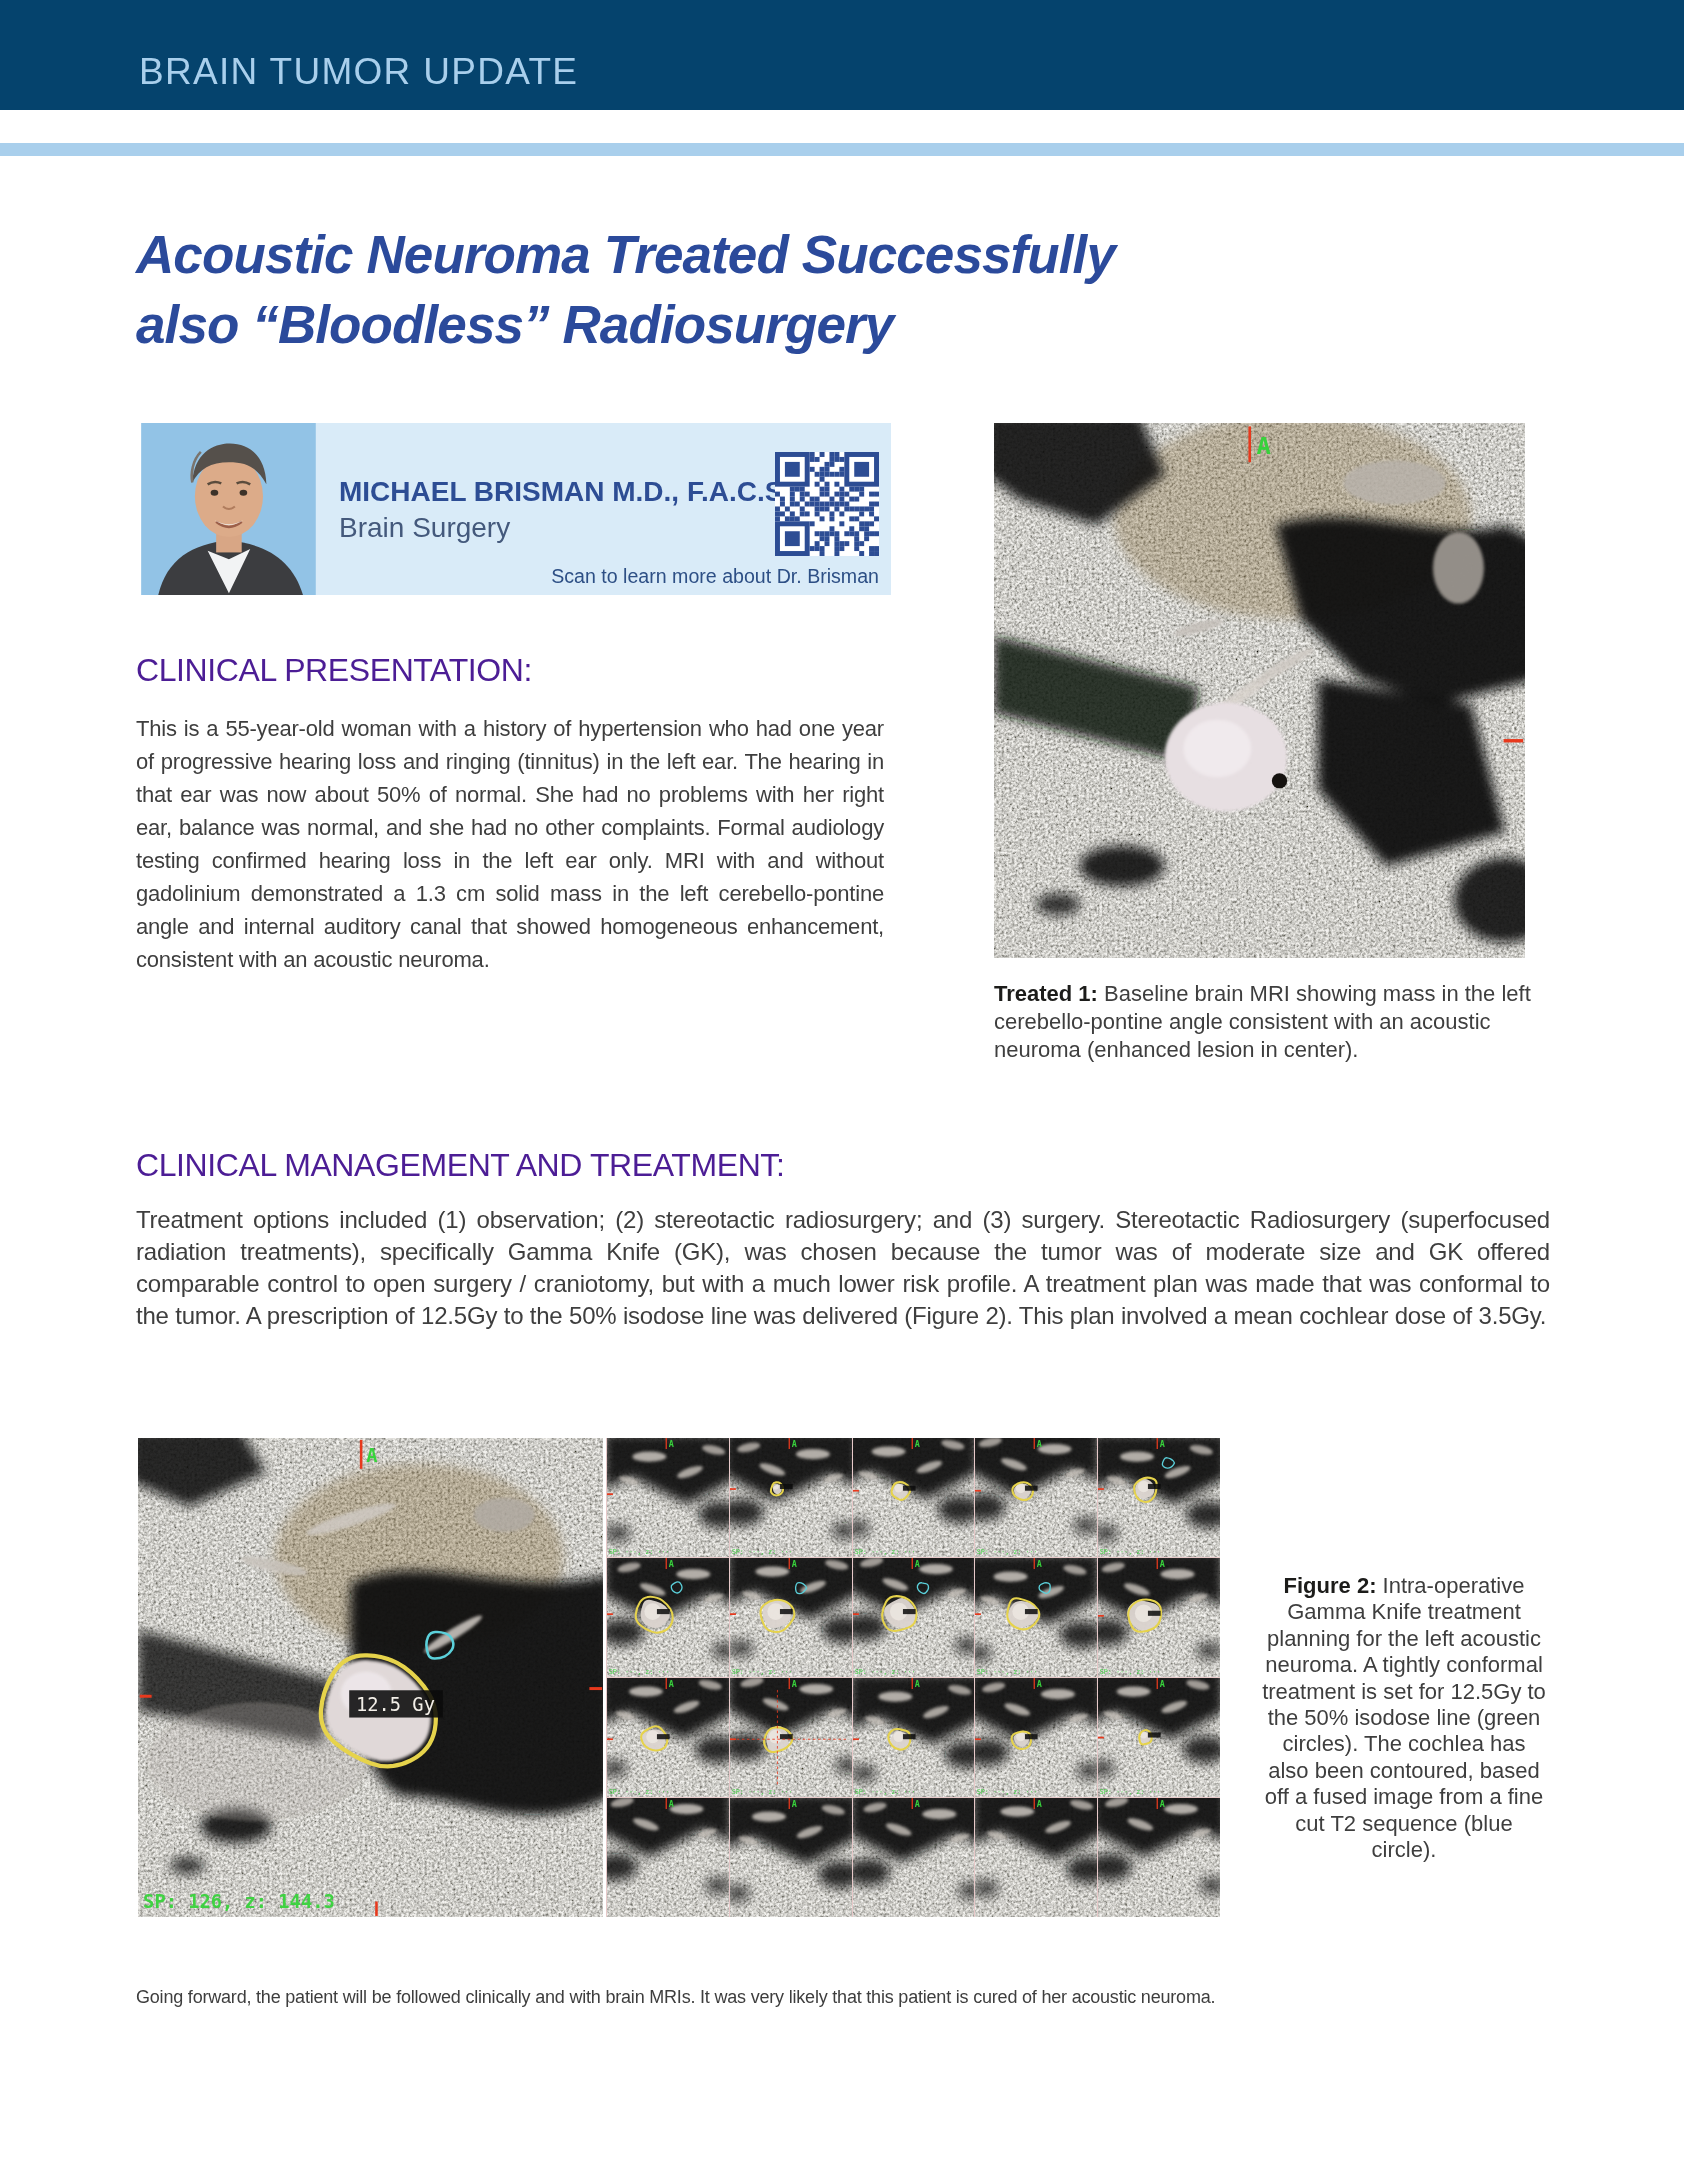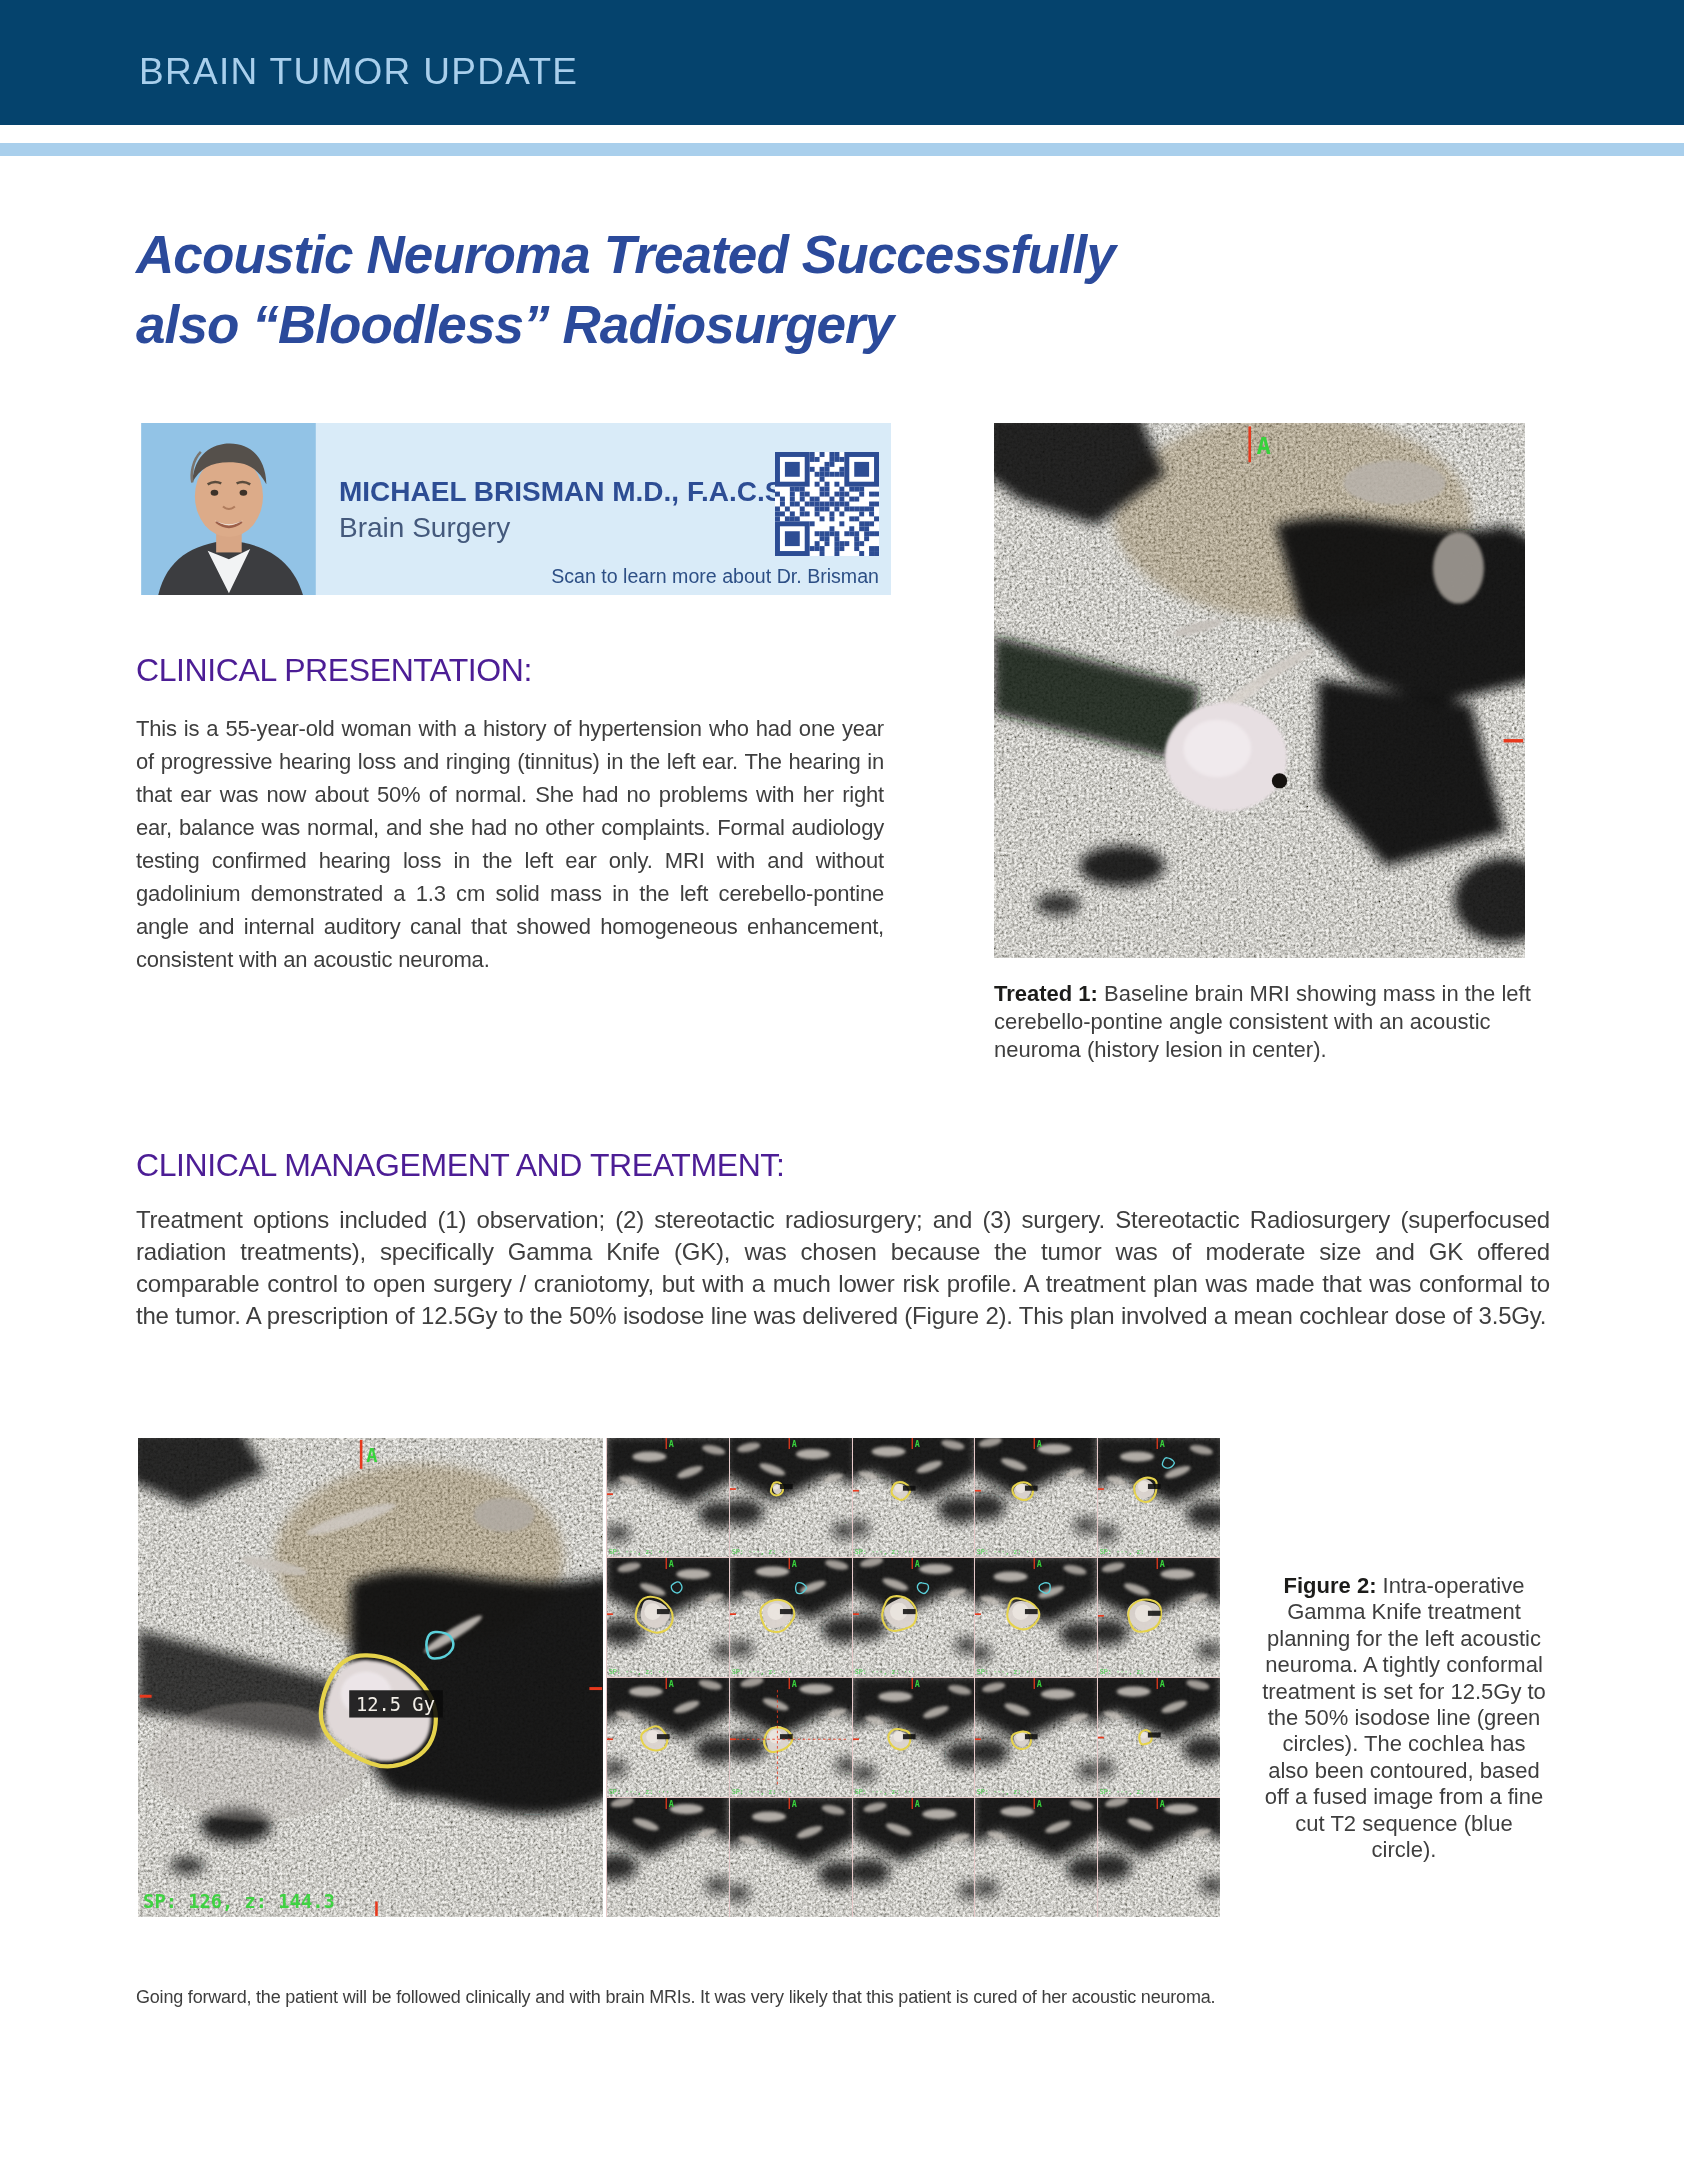--- a/index.html
+++ b/index.html
@@ -1,19 +1,19 @@
 <!DOCTYPE html>
 <html style="font-size:13.6px"><head>
 <meta charset="utf-8">
 <style>
   html,body{margin:0;padding:0;background:#e9e9e9;}
   .page{position:relative;width:1685px;height:2181px;background:#ffffff;
         font-family:"Liberation Sans",sans-serif;overflow:hidden;}
   
-  .banner{position:absolute;left:0;top:0;width:1685px;height:125px;background:#05436d;}
+  .banner{position:absolute;left:0;top:0;width:1685px;height:110px;background:#05436d;}
   .banner-text{position:absolute;left:139px;top:0;line-height:143px;font-size:37px;
         letter-spacing:1.3px;color:#a9cfec;font-weight:400;}
   .stripe{position:absolute;left:0;top:143px;width:1685px;height:12.8px;background:#a9cfec;}
   
   .title{position:absolute;left:136px;top:220px;width:1380px;color:#2b4a9b;
         font-size:53px;line-height:70px;font-weight:bold;font-style:italic;letter-spacing:-0.9px;}
   
   .card{position:absolute;left:141px;top:423px;width:750px;height:172px;background:#d9ebf8;}
   .portrait{position:absolute;left:0;top:0;width:175px;height:172px;display:block;}
   .doc-name{position:absolute;left:198px;top:53px;font-size:28px;font-weight:bold;color:#2d4d94;}
@@ -290,21 +290,21 @@
       <ellipse cx="240" cy="240" rx="30" ry="6" fill="#c5bfb9" transform="rotate(-15 240 240)"></ellipse>
     </g>
     <ellipse cx="272" cy="392" rx="72" ry="64" fill="#e7dfe2" filter="url(#b2)"></ellipse>
     <ellipse cx="262" cy="382" rx="40" ry="34" fill="#f3edf0" opacity="0.8" filter="url(#b2)"></ellipse>
     <circle cx="335" cy="420" r="9" fill="#15120f"></circle>
     <line x1="300" y1="4" x2="300" y2="46" stroke="#e8391d" stroke-width="3"></line>
     <text x="308" y="36" font-size="28" font-weight="bold" fill="#38d23c">A</text>
     <line x1="598" y1="373" x2="621" y2="373" stroke="#e8391d" stroke-width="4"></line>
   </svg>
   <div class="cap" style="left:994px;top:980px;width:538px">
-    <b>Treated 1:</b><span> Baseline brain MRI showing mass in the left cerebello-pontine angle consistent with an acoustic neuroma (history lesion in center).</span>
+    <b>Treated 1:</b><span> Baseline brain MRI showing mass in the left cerebello-pontine angle consistent with an acoustic neuroma (enhanced lesion in center).</span>
   </div>
 
   <div class="h-blue" style="left:136px;top:652px">CLINICAL PRESENTATION:</div>
   <div class="body-txt" style="left:136px;top:712px;width:748px">This is a 55-year-old woman with a history of hypertension who had one year of progressive hearing loss and ringing (tinnitus) in the left ear. The hearing in that ear was now about 50% of normal. She had no problems with her right ear, balance was normal, and she had no other complaints. Formal audiology testing confirmed hearing loss in the left ear only. MRI with and without gadolinium demonstrated a 1.3 cm solid mass in the left cerebello-pontine angle and internal auditory canal that showed homogeneous enhancement, consistent with an acoustic neuroma.</div>
 
   <div class="h-blue" style="left:136px;top:1147px">CLINICAL MANAGEMENT AND TREATMENT:</div>
   <div class="body-txt p2" style="left:136px;top:1204px;width:1414px">Treatment options included (1) observation; (2) stereotactic radiosurgery; and (3) surgery. Stereotactic Radiosurgery (superfocused radiation treatments), specifically Gamma Knife (GK), was chosen because the tumor was of moderate size and GK offered comparable control to open surgery / craniotomy, but with a much lower risk profile. A treatment plan was made that was conformal to the tumor. A prescription of 12.5Gy to the 50% isodose line was delivered (Figure 2). This plan involved a mean cochlear dose of 3.5Gy.</div>
 
   <svg class="fig" style="left:138px;top:1438px" width="465" height="479" viewBox="0 0 546 562">
     <rect width="546" height="562" filter="url(#mriN)"></rect>

